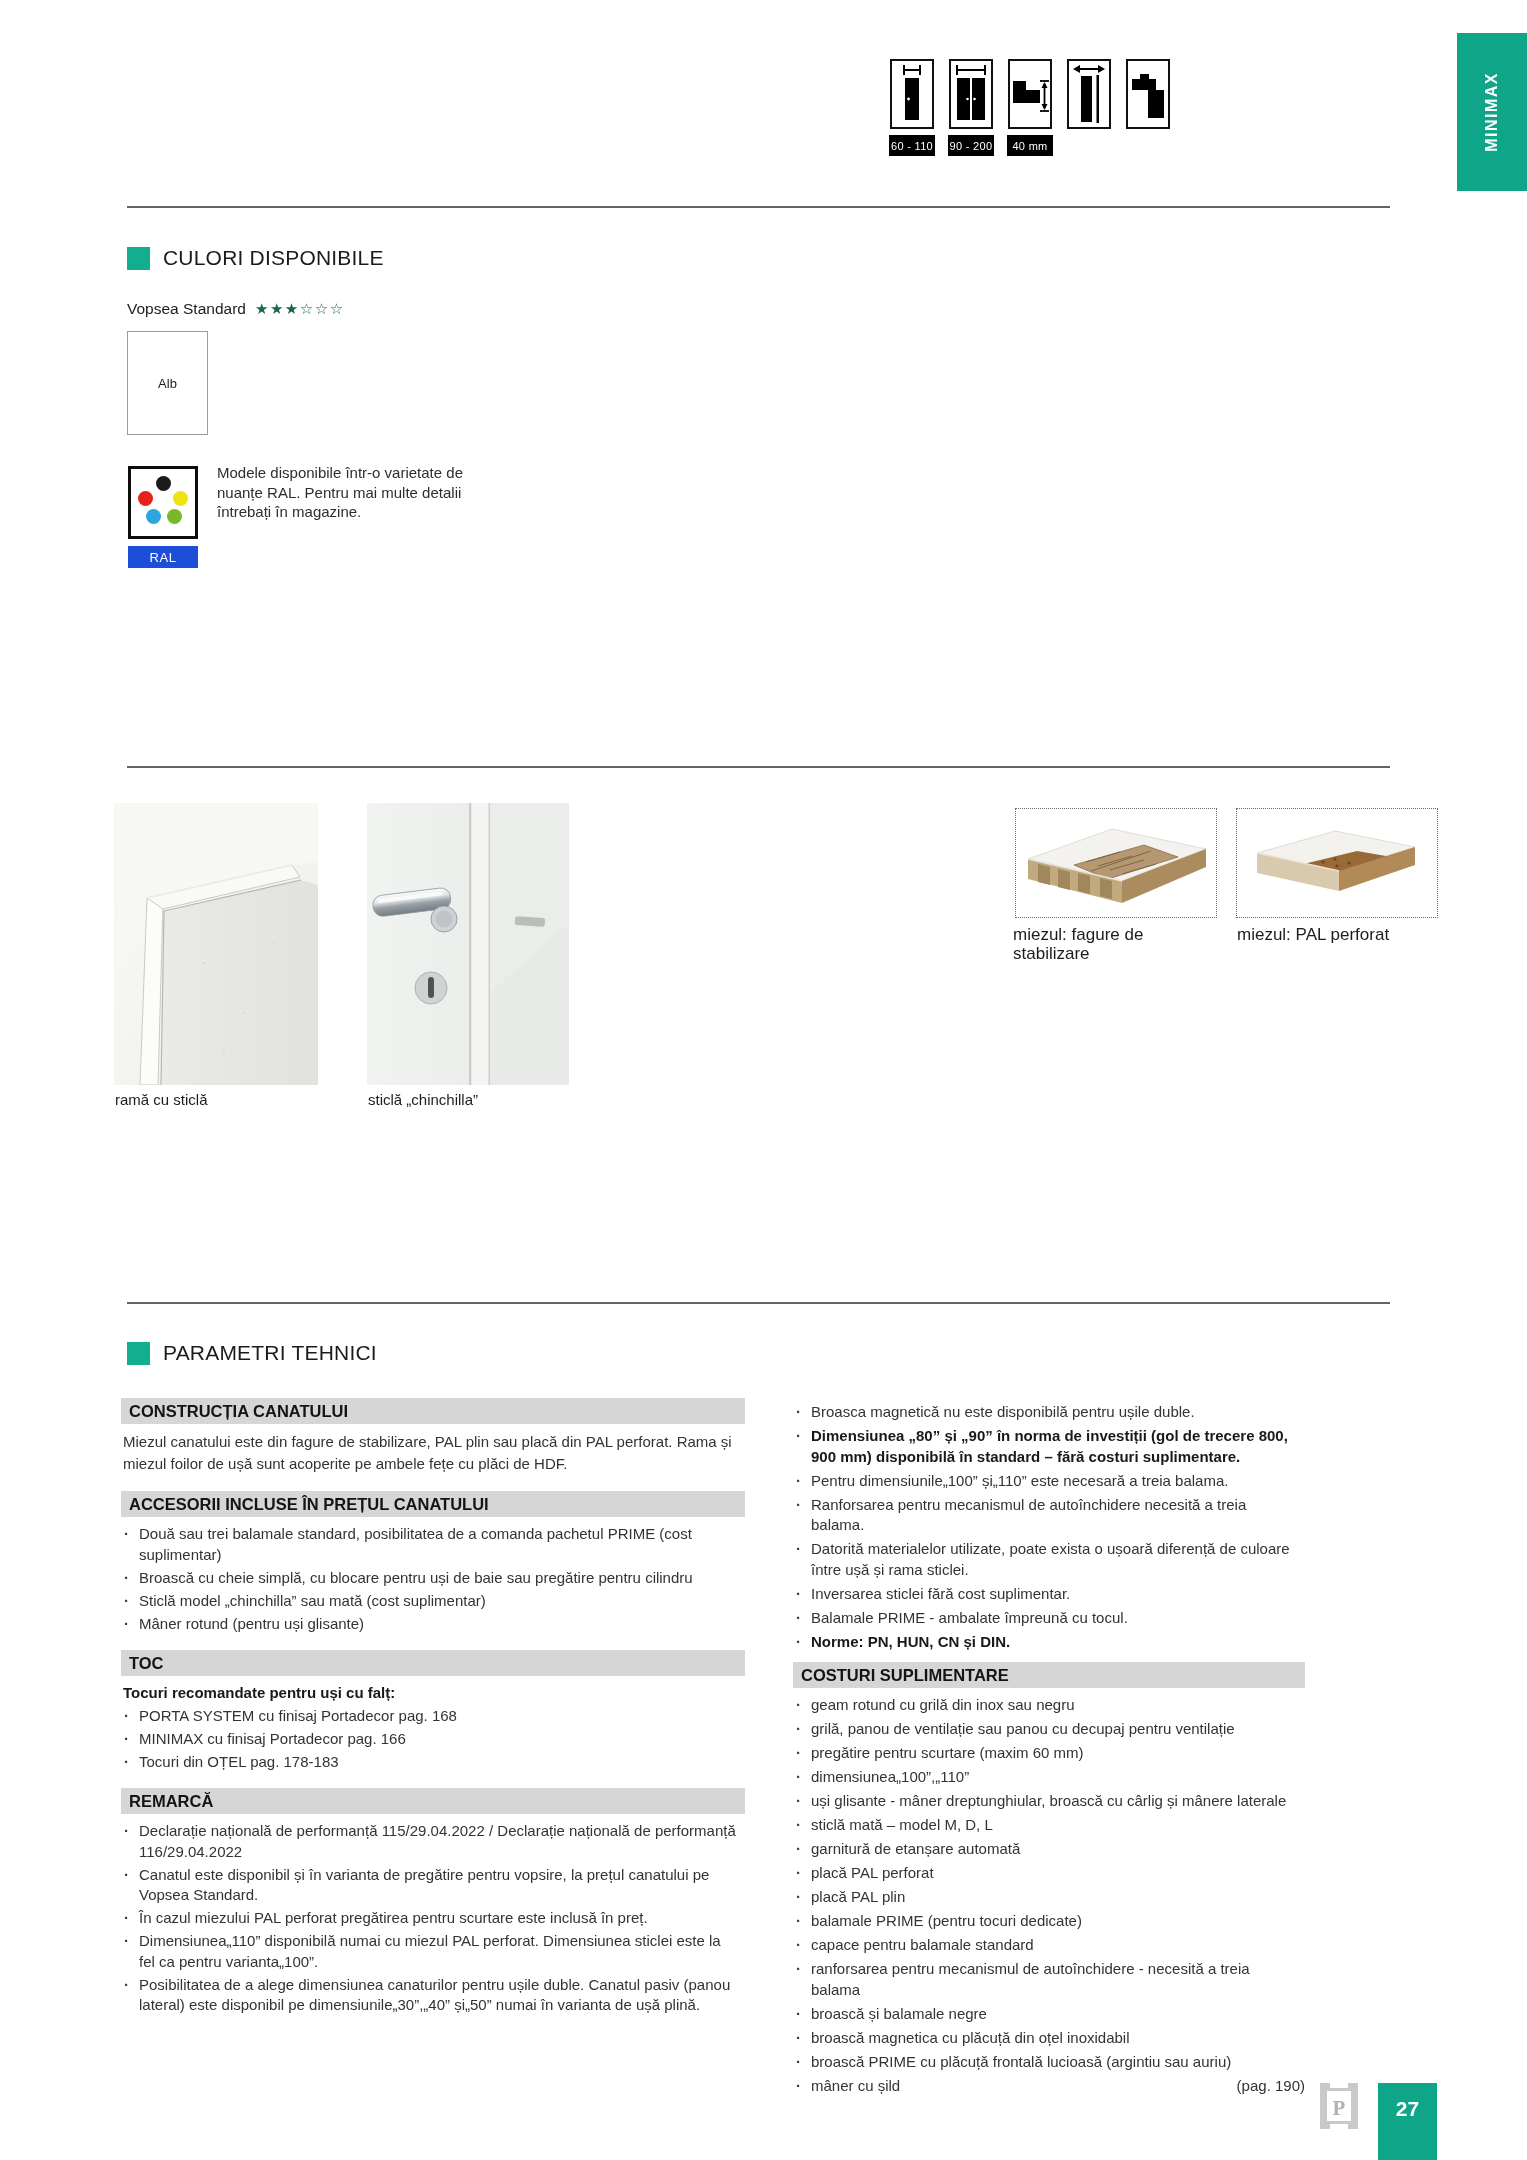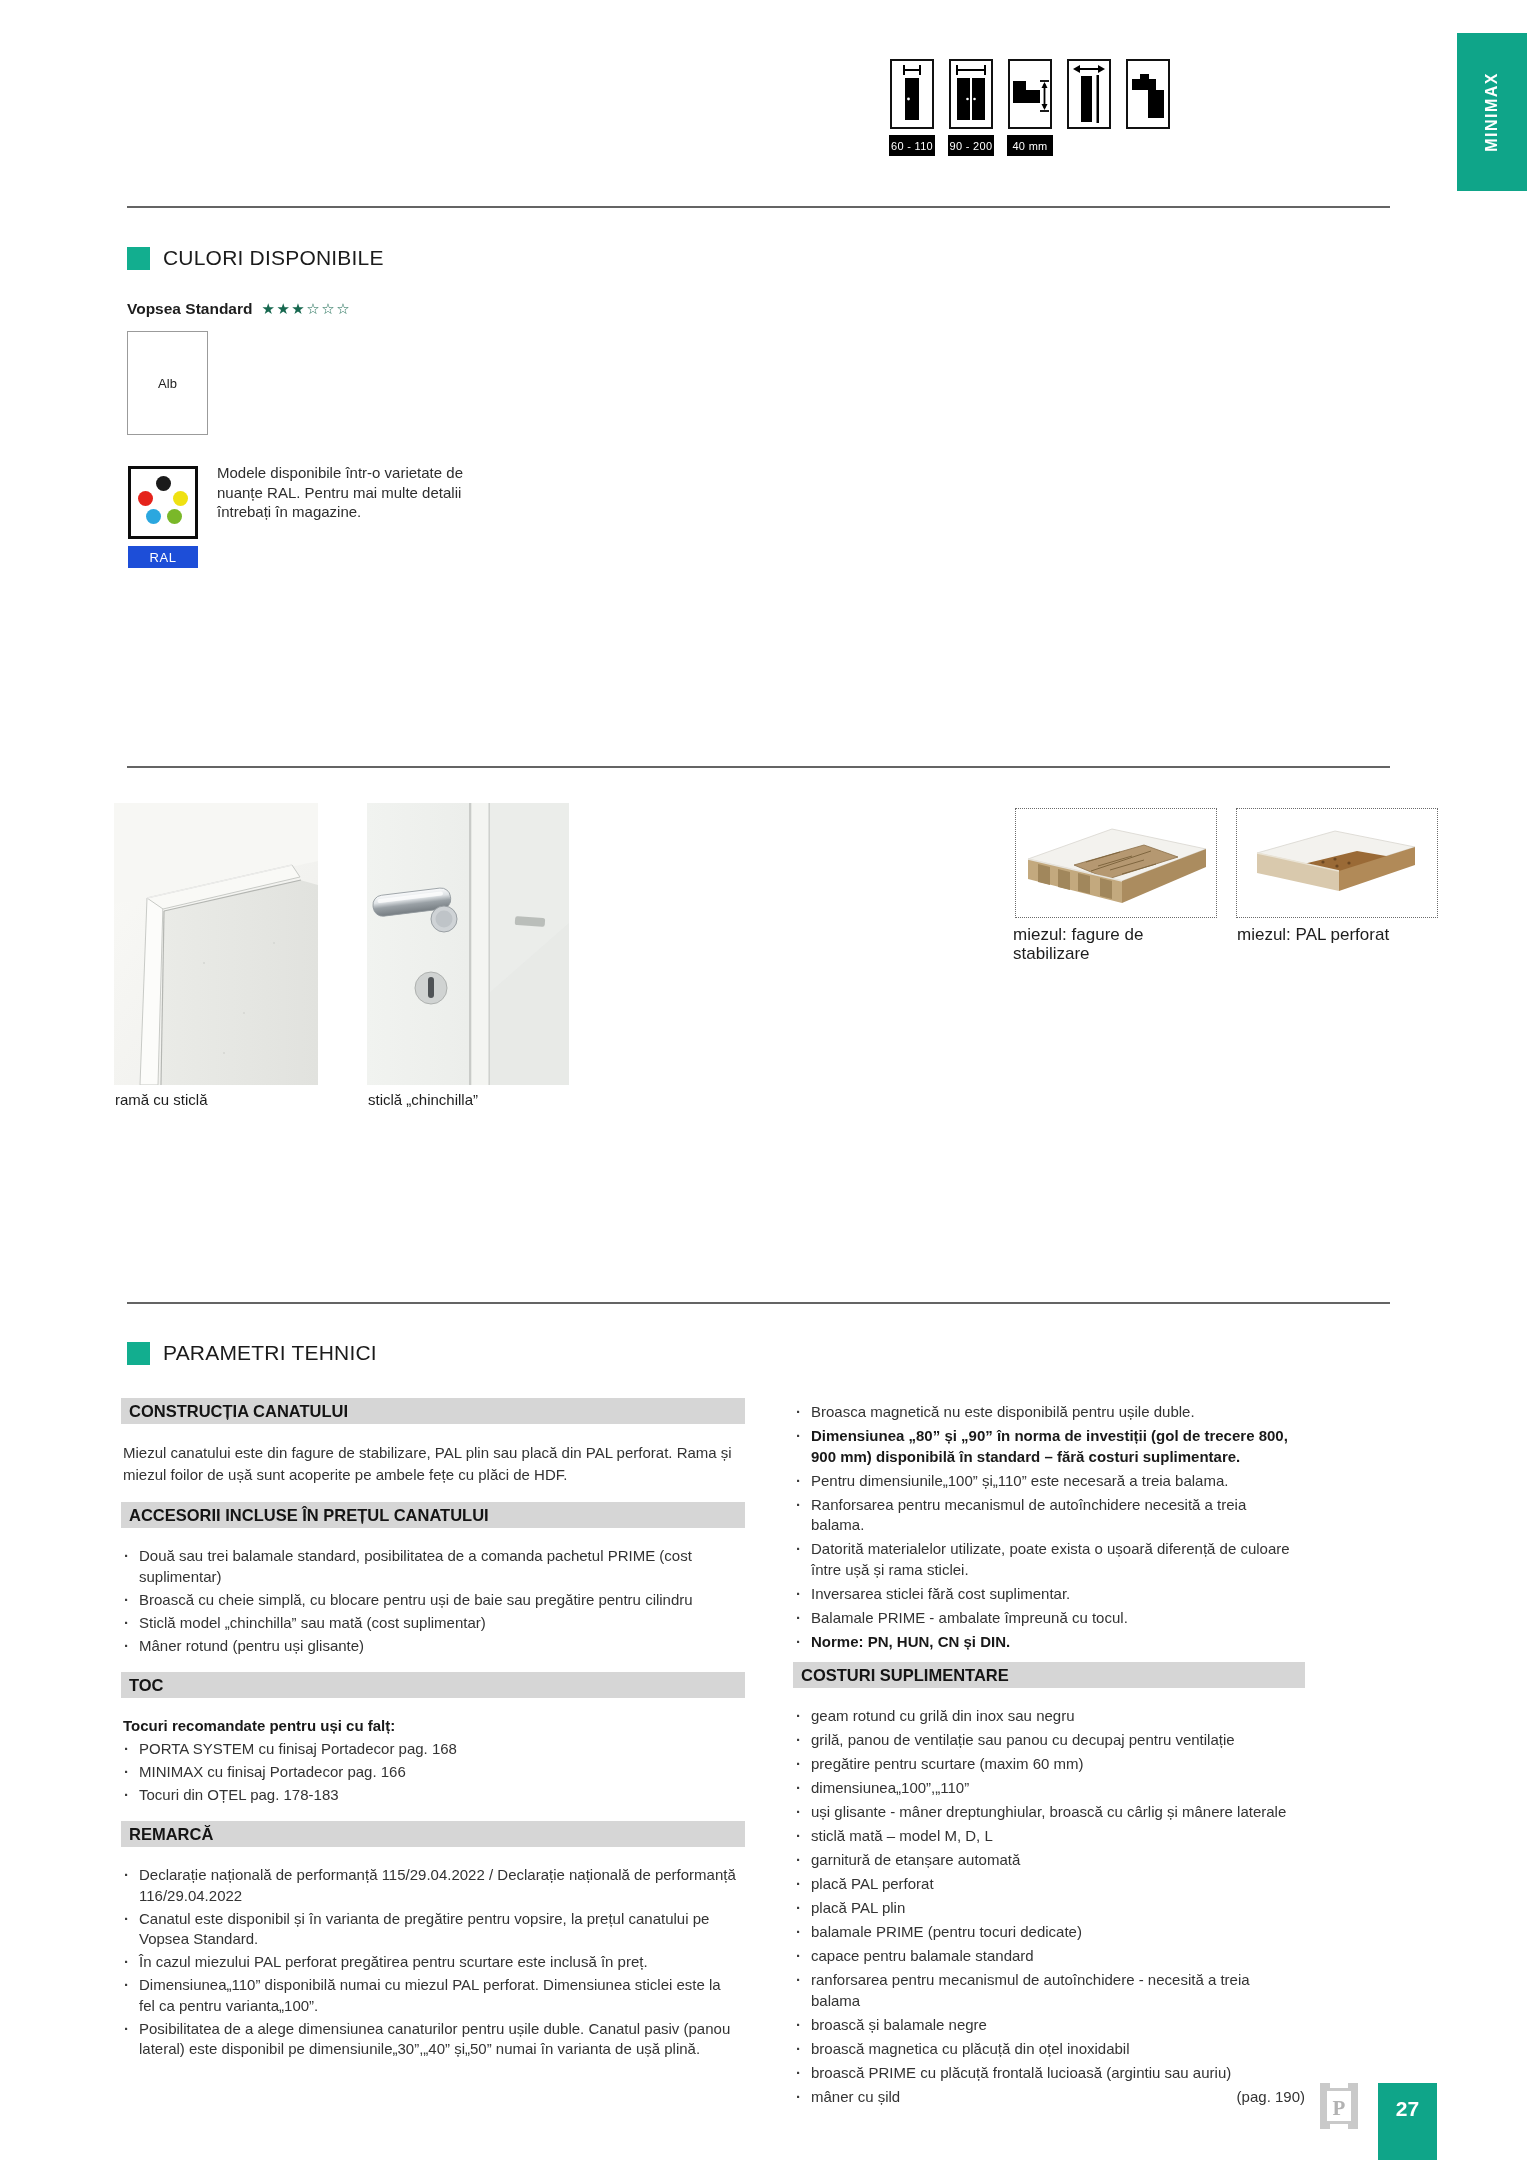--- a/index.html
+++ b/index.html
@@ -17,21 +17,21 @@
   .minimax-tab{position:absolute;left:1457px;top:33px;width:70px;height:158px;background:#0FA589;
                display:flex;align-items:center;justify-content:center;}
   .minimax-tab span{writing-mode:vertical-rl;transform:rotate(180deg);color:#fff;font-weight:bold;
                     font-size:16px;letter-spacing:1.5px;}
   
   .section-head{position:absolute;left:127px;display:flex;align-items:center;gap:13px;}
   .section-head .sq{width:23px;height:23px;background:#12AE8F;flex:none;}
   .section-head .t{font-size:21px;color:#1b1b1b;letter-spacing:.2px;}
   
   .paint-row{position:absolute;left:127px;top:300px;display:flex;align-items:center;gap:9px;}
-  .paint-row .lbl{font-size:15.5px;font-weight:bold;color:#1d1d1d;}
+  .paint-row .lbl{font-size:15.5px;font-weight:normal;color:#1d1d1d;}
   .stars{font-size:15px;color:#17684F;letter-spacing:1.5px;}
   .alb-swatch{position:absolute;left:127px;top:331px;width:81px;height:104px;border:1px solid #9b9b9b;
               box-sizing:border-box;background:#fff;display:flex;align-items:center;justify-content:center;
               font-size:13px;color:#222;}
   .ral-box{position:absolute;left:128px;top:466px;width:70px;height:73px;border:3px solid #0c0c0c;
            box-sizing:border-box;background:#fff;}
   .ral-box i{position:absolute;width:15px;height:15px;border-radius:50%;}
   .ral-bar{position:absolute;left:128px;top:546px;width:70px;height:22px;background:#1d4ed8;color:#fff;
            font-size:13px;display:flex;align-items:center;justify-content:center;letter-spacing:.5px;}
   .ral-text{position:absolute;left:217px;top:463px;width:278px;font-size:15px;line-height:19.5px;color:#2e2e2e;}
@@ -39,21 +39,21 @@
   .photo{position:absolute;top:803px;line-height:0;}
   .caption{position:absolute;top:1091px;font-size:15px;color:#1d1d1d;}
   .core-box{position:absolute;top:808px;width:202px;height:110px;border:1px dotted #6a6a6a;
             box-sizing:border-box;display:flex;align-items:center;justify-content:center;line-height:0;}
   .core-caption{position:absolute;top:925px;width:180px;font-size:17px;line-height:19px;color:#1d1d1d;}
   
   .col{position:absolute;font-size:15px;line-height:20.5px;color:#333;}
   #col-left{left:121px;top:1398px;width:624px;}
   #col-right{left:793px;top:1400px;width:512px;}
   .bar{background:#d6d6d6;color:#141414;font-weight:bold;font-size:16.5px;line-height:20px;
-       padding:3px 8px;box-sizing:border-box;margin:0 0 18px 0;}
+       padding:3px 8px;box-sizing:border-box;margin:0 0 7px 0;}
   .mt{margin-top:16px;}
   p.body{margin:0 0 0 2px;line-height:22px;}
   p.intro{margin:2px 0 2px 2px;font-weight:bold;color:#191919;}
   ul.blist{list-style:none;margin:2px 0 0 0;padding:0;}
   ul.blist li{display:flex;gap:7px;margin:0 0 2.5px 0;}
   ul.blist li::before{content:'·';width:11px;flex:none;text-align:center;font-weight:bold;color:#3a3a3a;}
   .li-text{flex:1;}
   .li-right{flex:none;white-space:nowrap;}
   .bold{font-weight:bold;color:#191919;}
   #col-right ul.blist li{margin-bottom:3.5px;}

